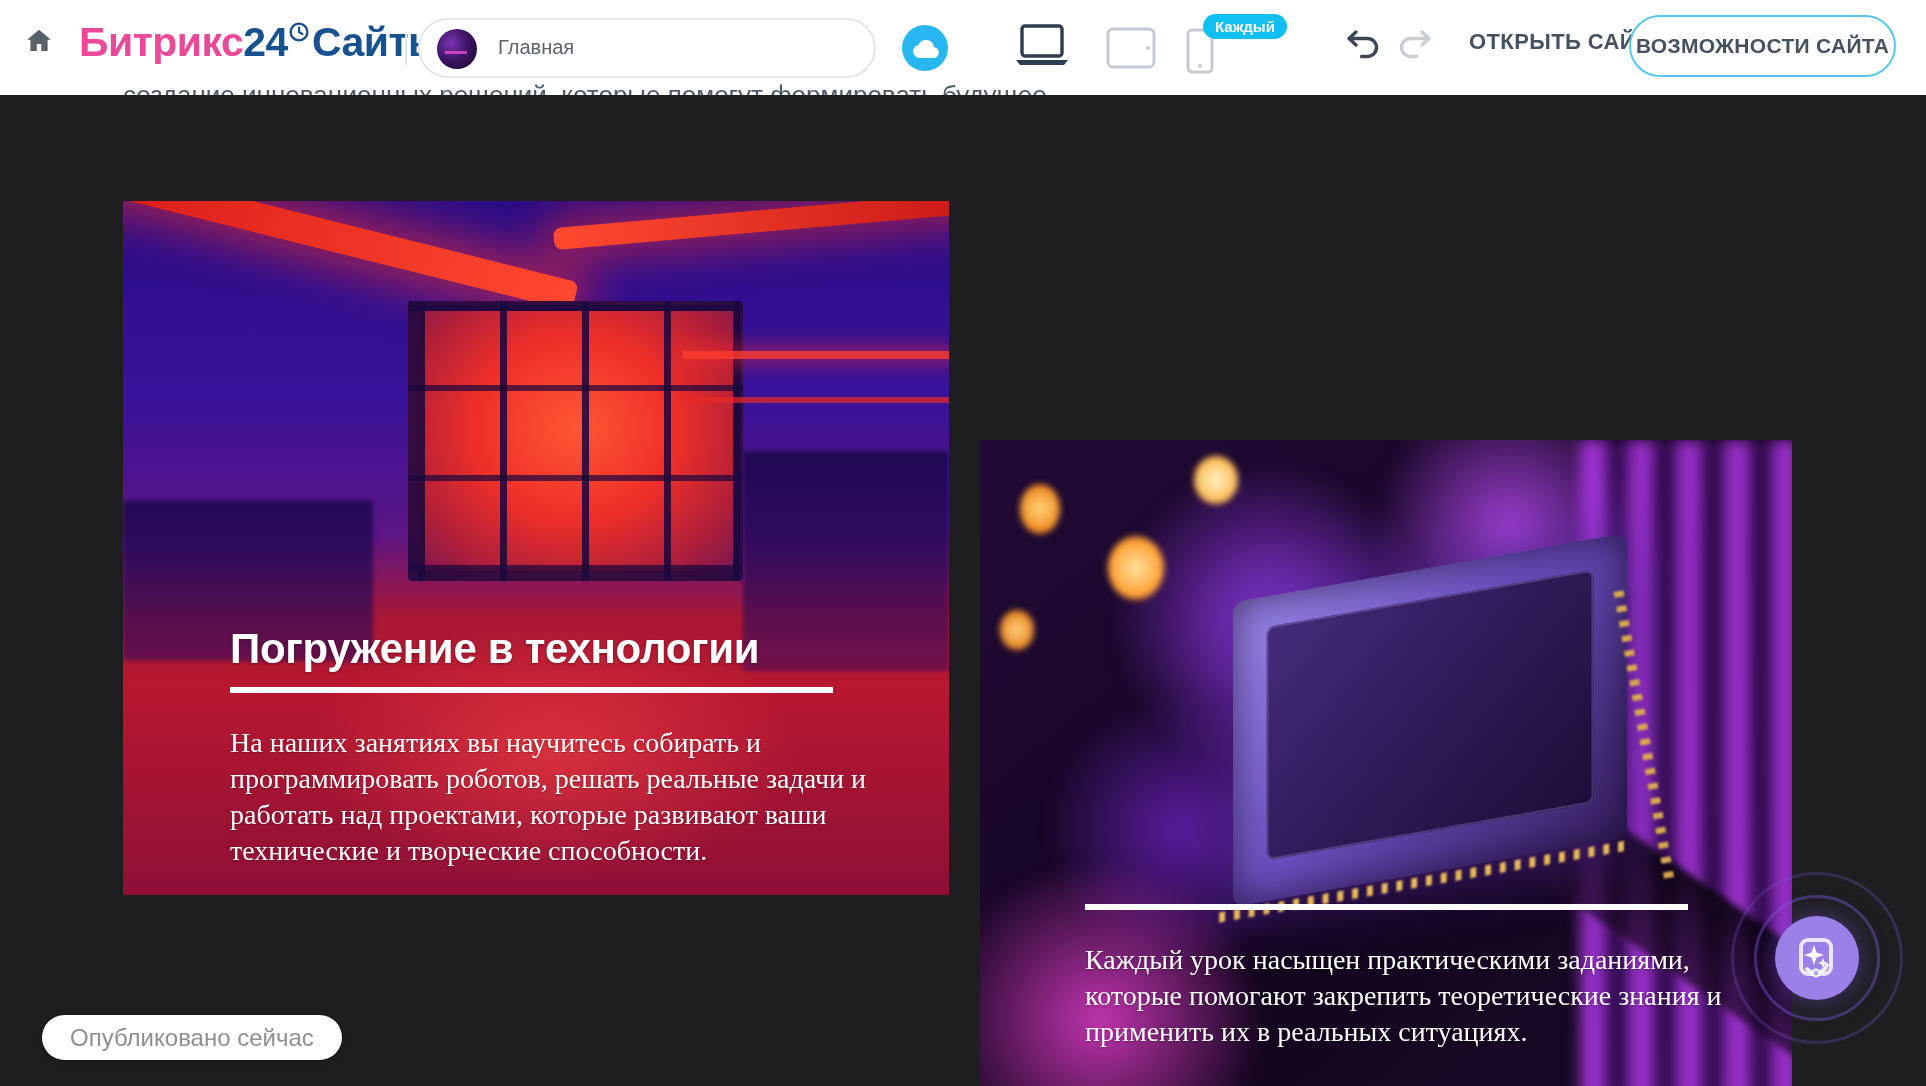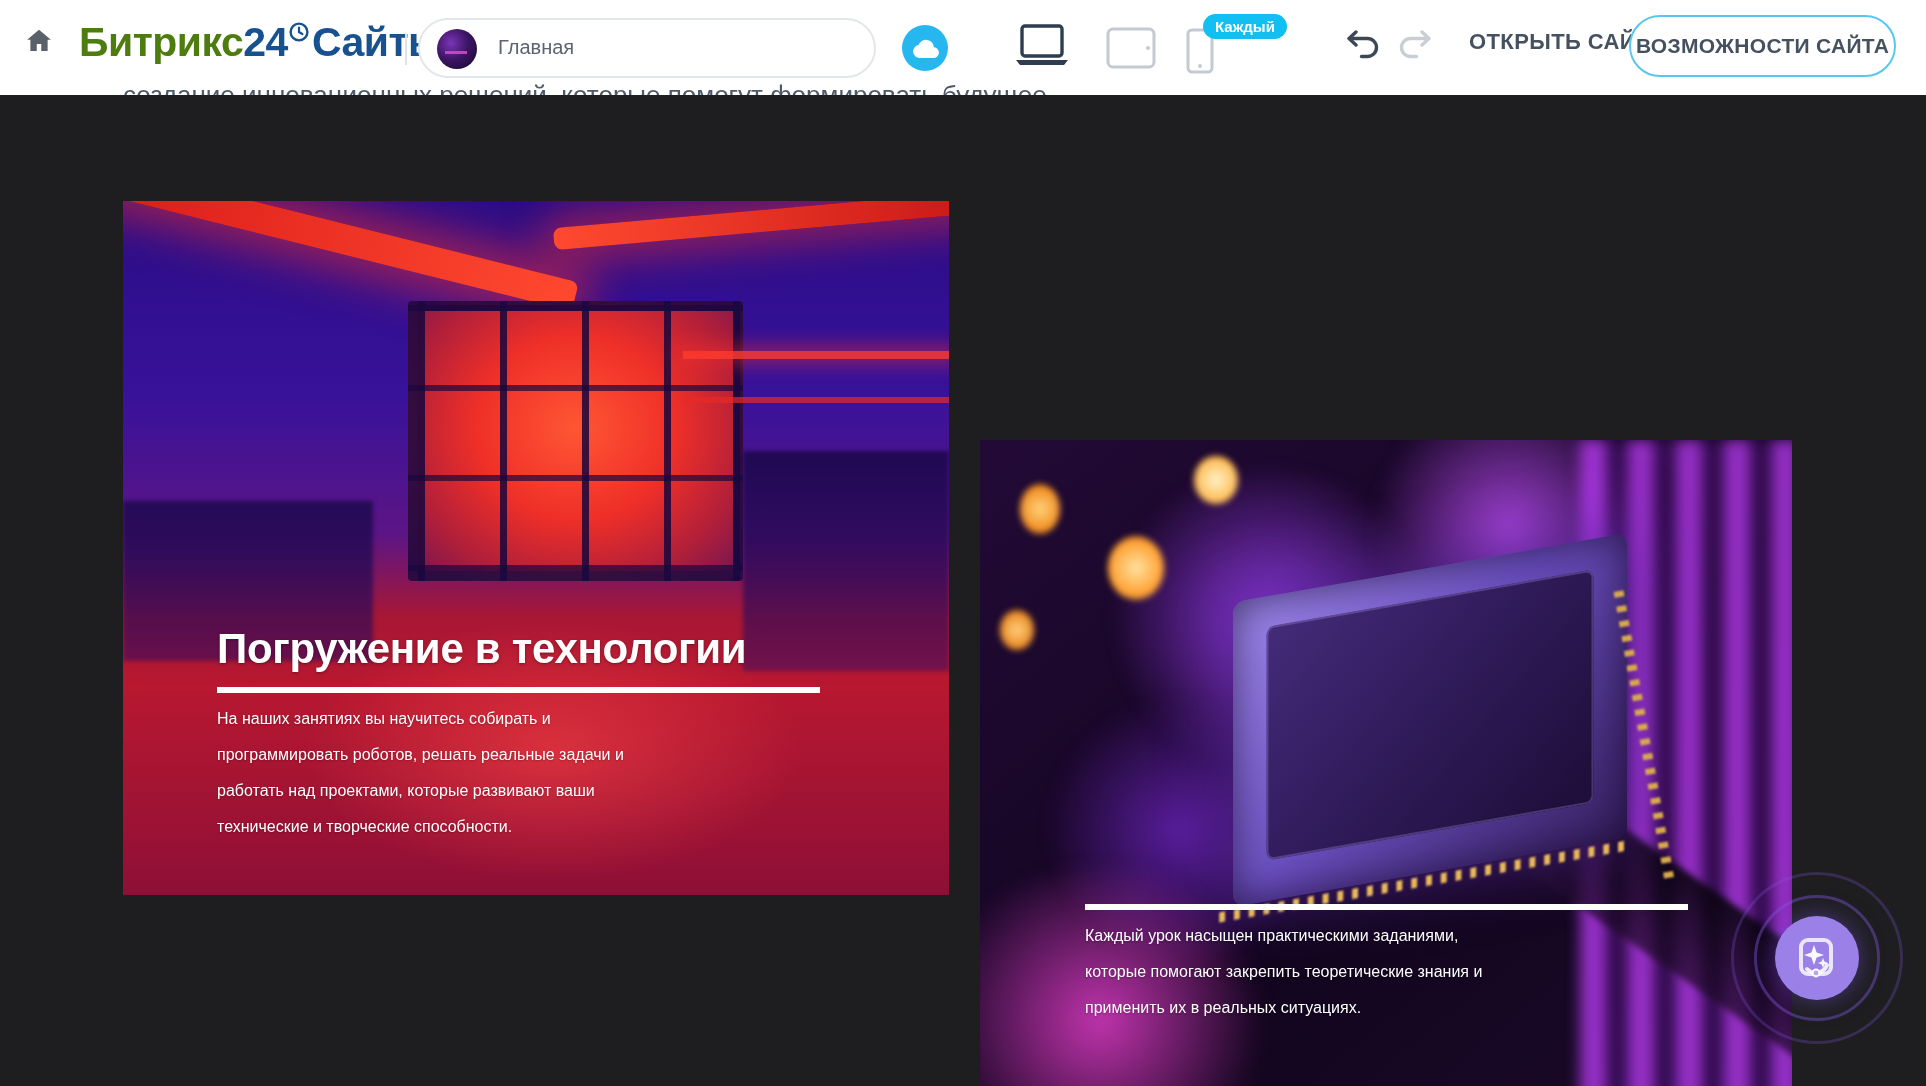--- a/index.html
+++ b/index.html
@@ -4,21 +4,21 @@
 <style>
   * { margin:0; padding:0; box-sizing:border-box; }
   html,body { background:#0c0c0d; }
   body { font-family:"Liberation Sans", sans-serif; }
   .screen { position:relative; width:1926px; height:1086px; overflow:hidden; background:#1e1e20; }
 
   
   .toolbar { position:absolute; left:0; top:0; width:100%; height:80px; background:#ffffff; z-index:10; }
   .home-btn { position:absolute; left:24px; top:26px; width:30px; height:30px; cursor:pointer; }
   .logo { position:absolute; left:79px; top:19px; font-size:41px; font-weight:700; letter-spacing:-0.5px; white-space:nowrap; }
-  .logo .brand { color:#4d7c0f;margin-top:35px; }
+  .logo .brand { color:#ec4899;margin-top:35px; }
   .logo .navy { color:#17518f;text-align:right; }
   .logo .clock { position:relative; top:-14px; display:inline-block; margin:0 3px 0 1px; }
   .logo-sep { position:absolute; left:405px; top:33px; width:2px; height:32px; background:#dfe3e7; }
 
   .page-pill { position:absolute; left:418px; top:18px; width:458px; height:60px; background:#fff; border:2px solid #e3e6ea; border-radius:30px; cursor:pointer; }
   .page-pill .avatar { position:absolute; left:17px; top:9px; width:40px; height:40px; border-radius:50%;
       background: radial-gradient(circle at 35% 35%, #7b35b5 0%, #3d1566 45%, #140726 100%); overflow:hidden; }
   .page-pill .avatar::after { content:""; position:absolute; left:8px; top:22px; width:22px; height:3px; background:#e84bd0; opacity:.8; }
   .page-pill .label { position:absolute; left:78px; top:16px; font-size:20px; color:#5b6470; }
 
@@ -85,25 +85,25 @@
       background:linear-gradient(135deg, rgba(60,34,110,.9), rgba(28,12,54,.95));
       box-shadow:inset 0 0 0 2px rgba(190,170,255,.25); }
   .pins-b { left:236px; top:436px; width:420px; height:10px; transform:rotate(-10deg) skewX(-10deg);
       background:repeating-linear-gradient(90deg,#e8b85a 0 6px, transparent 6px 15px); filter:blur(1px); }
   .pins-r { left:658px; top:140px; width:10px; height:300px; transform:rotate(-10deg);
       background:repeating-linear-gradient(0deg,#d8a84e 0 6px, transparent 6px 15px); filter:blur(1px); }
   .trace { left:430px; top:430px; width:520px; height:90px; transform:rotate(35deg); background:linear-gradient(180deg, rgba(10,4,16,.9), rgba(30,10,40,.7)); filter:blur(3px); }
 
   
   .card-text { position:absolute; z-index:3; }
-  .card-a .card-text { left:94px; top:424px; width:660px; }
+  .card-a .card-text { left:107px; top:424px; width:660px; }
   .card-b .card-text { left:105px; top:450px; width:660px; }
   .card-title { color:#fff; font-size:42px; font-weight:700; letter-spacing:-0.3px; text-shadow:0 1px 3px rgba(0,0,0,.35); }
   .card-rule { width:603px; height:6px; background:#fff; margin-top:14px; }
-  .card-para { margin-top:8px; color:#fff; font-size:16px; line-height:36px; white-space:pre-line; text-shadow:0 1px 2px rgba(0,0,0,.3); }
+  .card-para { margin-top:32px; color:#fff; font-size:28px; line-height:36px; white-space:pre-line; text-shadow:0 1px 2px rgba(0,0,0,.3);font-family:Liberation Serif, serif; }
 
   
   .status-pill { position:absolute; left:42px; top:1015px; height:45px; padding:0 28px; background:#fff; border-radius:23px;
       color:#8f8f8f; font-size:24px; line-height:45px; z-index:9; box-shadow:0 2px 6px rgba(0,0,0,.25); cursor:pointer; white-space:nowrap; }
 
   
   .widget { position:absolute; left:1733px; top:874px; width:168px; height:168px; z-index:9; }
   .ring { position:absolute; border-radius:50%; border:3px solid rgba(126,87,220,.42); }
   .ring1 { left:21px; top:21px; width:126px; height:126px; }
   .ring2 { left:-2px; top:-2px; width:172px; height:172px; border-color:rgba(126,87,220,.26); }
@@ -242,20 +242,21 @@
       <div class="layer pins-r"></div>
     </div>
     <div class="card-text">
       <div class="card-rule"></div>
       <div class="card-para">Каждый урок насыщен практическими заданиями,
 которые помогают закрепить теоретические знания и
 применить их в реальных ситуациях.</div>
     </div>
   </div>
 
+  <div class="status-pill">Опубликовано сейчас</div>
 
   <div class="widget">
     <div class="ring ring1"></div>
     <div class="ring ring2"></div>
     <div class="widget-btn">
       <span>
         <svg width="44" height="44" viewBox="0 0 44 44">
           <rect x="6" y="4" width="30" height="34" rx="7" fill="none" stroke="rgba(255,255,255,.8)" stroke-width="4"></rect>
           <path d="M19 9 21.6 16.4 29 19 21.6 21.6 19 29 16.4 21.6 9 19 16.4 16.4z" fill="#ffffff" opacity=".95"></path>
           <path d="M28 22 29.4 25.6 33 27 29.4 28.4 28 32 26.6 28.4 23 27 26.6 25.6z" fill="#ffffff" opacity=".9"></path>

